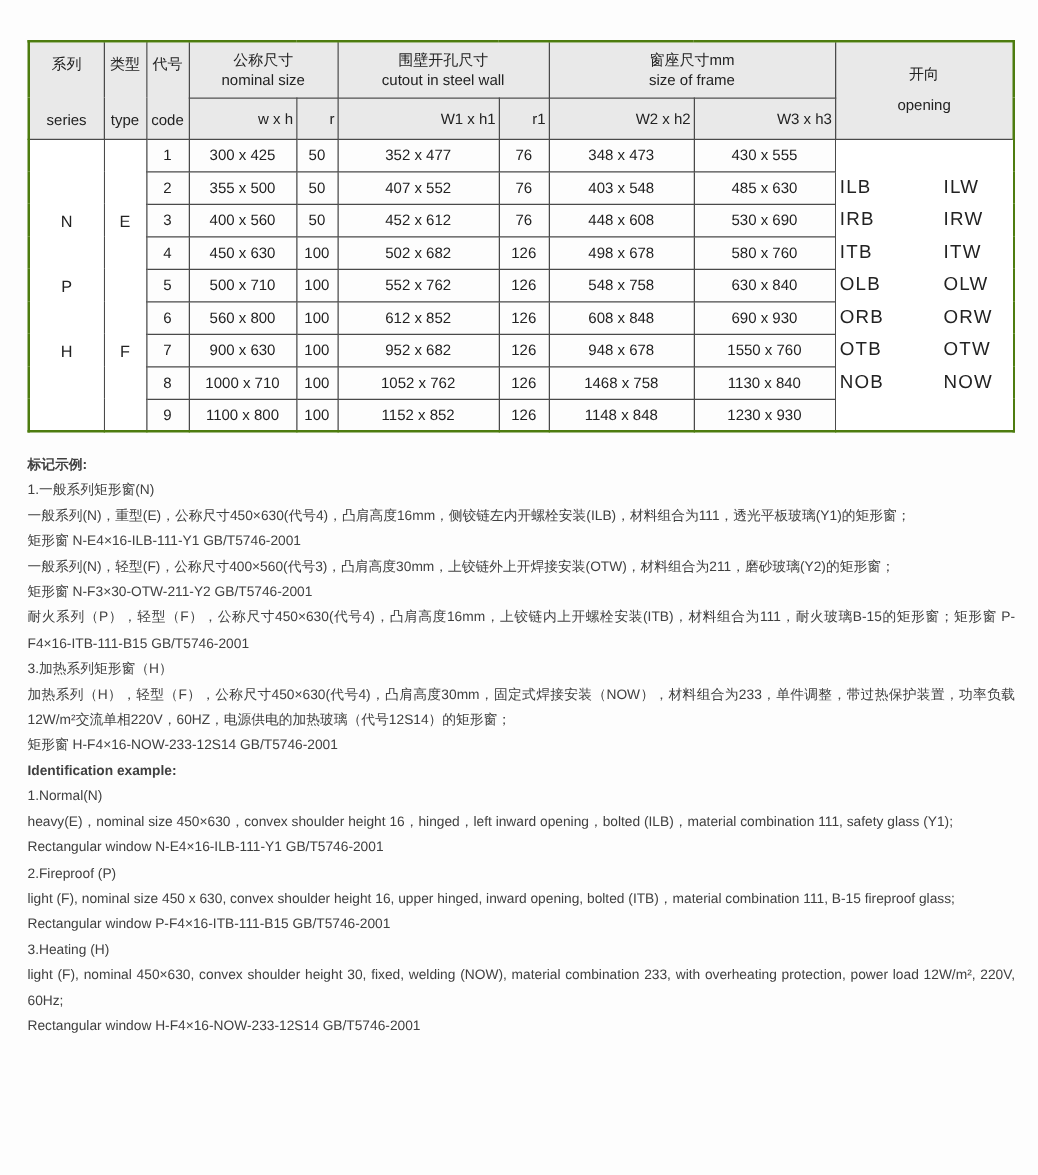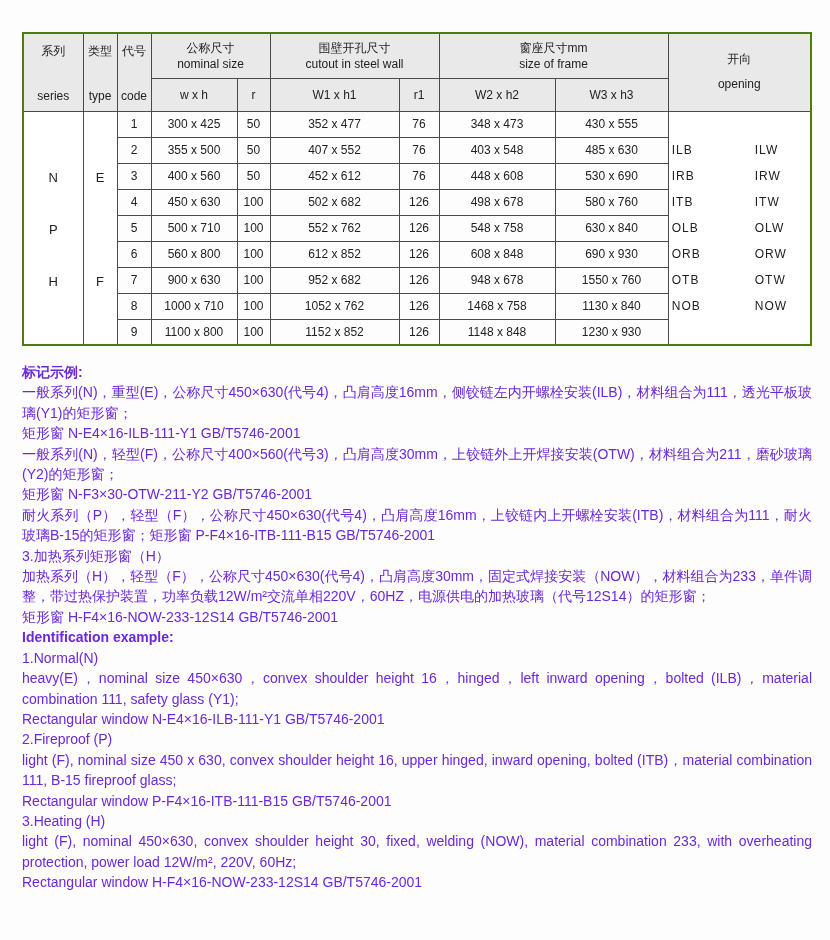--- a/index.html
+++ b/index.html
@@ -27,46 +27,46 @@
     border: 1px solid #4a4a4a;
     text-align: center;
     vertical-align: middle;
     padding: 0 2px;
     font-weight: normal;
     white-space: nowrap;
     overflow: hidden;
   }
   table.spec thead th { background: #e9e9e9; }
   tr.hdr-top th { height: 45px; }
-  tr.hdr-sub th { height: 33px; }
+  tr.hdr-sub th { height: 33px; text-align: right; }
   table.spec tbody tr { height: 26px; }
   .hdr-2line { display: flex; flex-direction: column; justify-content: space-between; line-height: 16px; }
   .hdr-span { display: flex; flex-direction: column; justify-content: space-between; height: 70px; padding: 6px 0 4px 0; }
   td.merged-cell { position: relative; background: #fff; }
   td.merged-cell .float-letter {
     position: absolute; left: 0; right: 0; text-align: center;
     transform: translateY(-50%); font-size: 13px;
   }
   .opening-grid {
     display: grid;
     grid-template-columns: 44px 52px;
     grid-auto-rows: 26px;
     justify-content: center;
     column-gap: 39px;
     align-items: center;
     letter-spacing: 1px;
-    font-size: 12px;
+    font-size: 15px;
   }
   .opening-grid span { text-align: left; }
 
   
   .notes {
     position: absolute; left: 22px; top: 362px; width: 790px;
-    font-size: 14px; line-height: 20.4px;
-    color: #6d28d9;
+    font-size: 11px; line-height: 20.4px;
+    color: #404040;
   }
   .notes p { text-align: justify; }
   .notes p.bold { font-weight: bold; }
 </style>
 </head>
 <body>
 
 <div class="page">
 
   <table class="spec">
@@ -243,20 +243,21 @@
         <td>1152 x 852</td>
         <td>126</td>
         <td>1148 x 848</td>
         <td>1230 x 930</td>
       </tr>
     </tbody>
   </table>
 
   <div class="notes">
     <p class="bold">标记示例:</p>
+    <p>1.一般系列矩形窗(N)</p>
     <p>一般系列(N)，重型(E)，公称尺寸450×630(代号4)，凸肩高度16mm，侧铰链左内开螺栓安装(ILB)，材料组合为111，透光平板玻璃(Y1)的矩形窗；</p>
     <p>矩形窗 N-E4×16-ILB-111-Y1 GB/T5746-2001</p>
     <p>一般系列(N)，轻型(F)，公称尺寸400×560(代号3)，凸肩高度30mm，上铰链外上开焊接安装(OTW)，材料组合为211，磨砂玻璃(Y2)的矩形窗；</p>
     <p>矩形窗 N-F3×30-OTW-211-Y2 GB/T5746-2001</p>
     <p>耐火系列（P），轻型（F），公称尺寸450×630(代号4)，凸肩高度16mm，上铰链内上开螺栓安装(ITB)，材料组合为111，耐火玻璃B-15的矩形窗；矩形窗 P-F4×16-ITB-111-B15 GB/T5746-2001</p>
     <p>3.加热系列矩形窗（H）</p>
     <p>加热系列（H），轻型（F），公称尺寸450×630(代号4)，凸肩高度30mm，固定式焊接安装（NOW），材料组合为233，单件调整，带过热保护装置，功率负载12W/m²交流单相220V，60HZ，电源供电的加热玻璃（代号12S14）的矩形窗；</p>
     <p>矩形窗 H-F4×16-NOW-233-12S14 GB/T5746-2001</p>
     <p class="bold">Identification example:</p>
     <p>1.Normal(N)</p>

